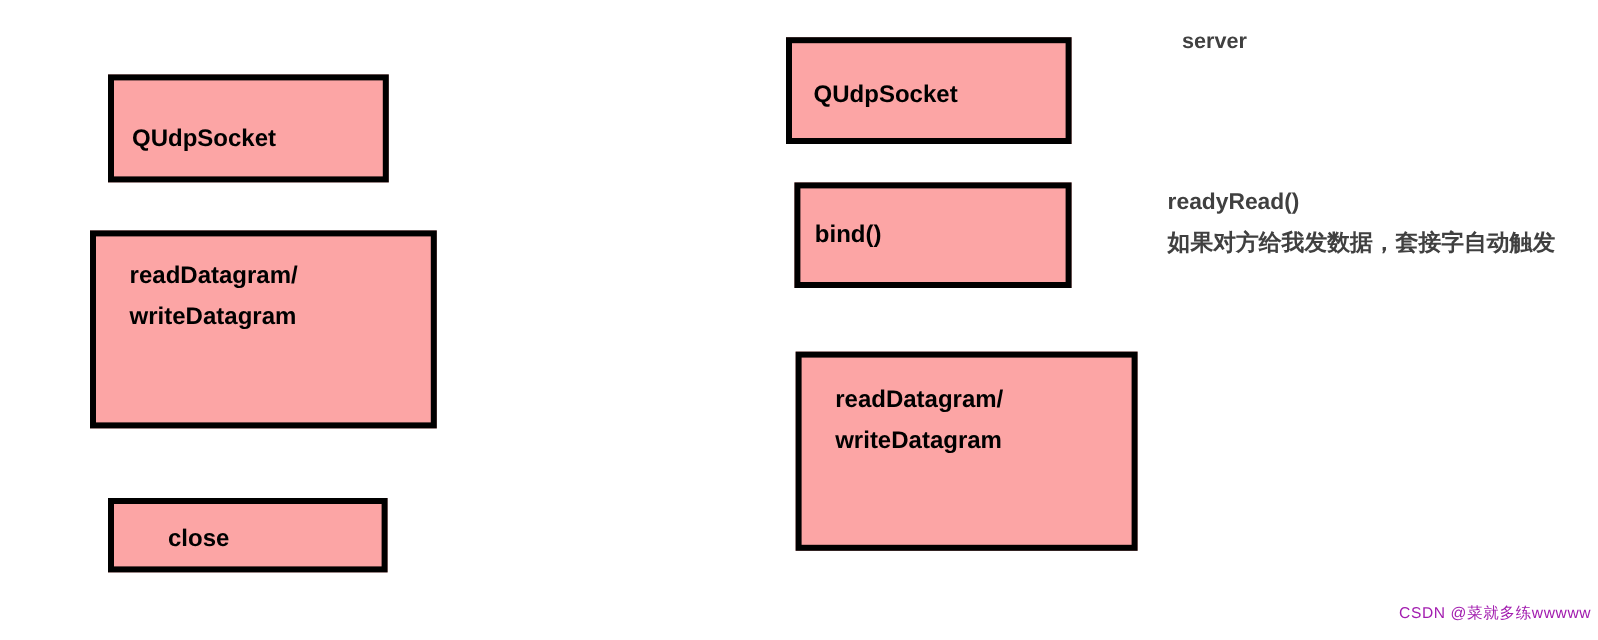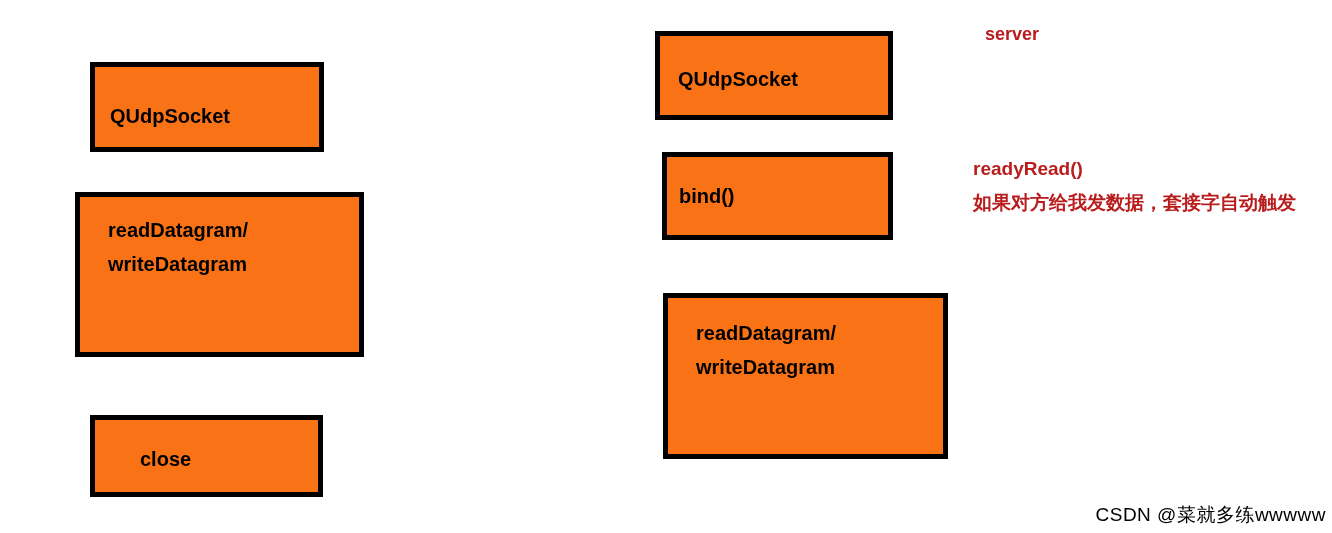--- a/index.html
+++ b/index.html
@@ -9,50 +9,50 @@
     height: 533px;
     background: #ffffff;
     font-family: "Liberation Sans", sans-serif;
     color: #000000;
     overflow: hidden;
   }
   .box {
     position: absolute;
     box-sizing: border-box;
     border: 5px solid #000000;
-    background: #f97316;
+    background: #fca5a5;
     font-weight: bold;
     font-size: 20px;
     color: #000000;
   }
   .box.flexbox { display: flex; align-items: center; }
   .multiline { line-height: 34px; }
   .annotation {
     position: absolute;
     font-weight: bold;
-    color: #b91c1c;
+    color: #404040;
     white-space: nowrap;
   }
   
   #box-l1 { left: 90px;  top: 62px;  width: 234px; height: 90px;  padding: 18px 0 0 15px; }
   #box-l2 { left: 75px;  top: 192px; width: 289px; height: 165px; padding: 16px 0 0 28px; }
-  #box-l3 { left: 90px;  top: 415px; width: 233px; height: 82px;  padding: 6px 0 0 45px; }
+  #box-l3 { left: 90px;  top: 415px; width: 233px; height: 62px;  padding: 6px 0 0 45px; }
   
   #box-r1 { left: 655px; top: 31px;  width: 238px; height: 89px;  padding: 7px 0 0 18px; }
   #box-r2 { left: 662px; top: 152px; width: 231px; height: 88px;  padding: 0 0 0 12px; }
   #box-r3 { left: 663px; top: 293px; width: 285px; height: 166px; padding: 18px 0 0 28px; }
   
   #server-label { left: 985px; top: 24px;  font-size: 18px; }
   #note         { left: 973px; top: 152px; font-size: 19px; line-height: 34px; }
   #watermark {
     position: absolute;
     right: 6px; top: 502px;
-    font-size: 19px;
+    font-size: 13px;
     font-weight: 400;
-    color: #000000;
+    color: #a21caf;
     letter-spacing: 0.5px;
     white-space: nowrap;
   }
 </style>
 </head>
 <body>
 
 <div class="canvas">
 
   <div class="box flexbox" id="box-l1">

